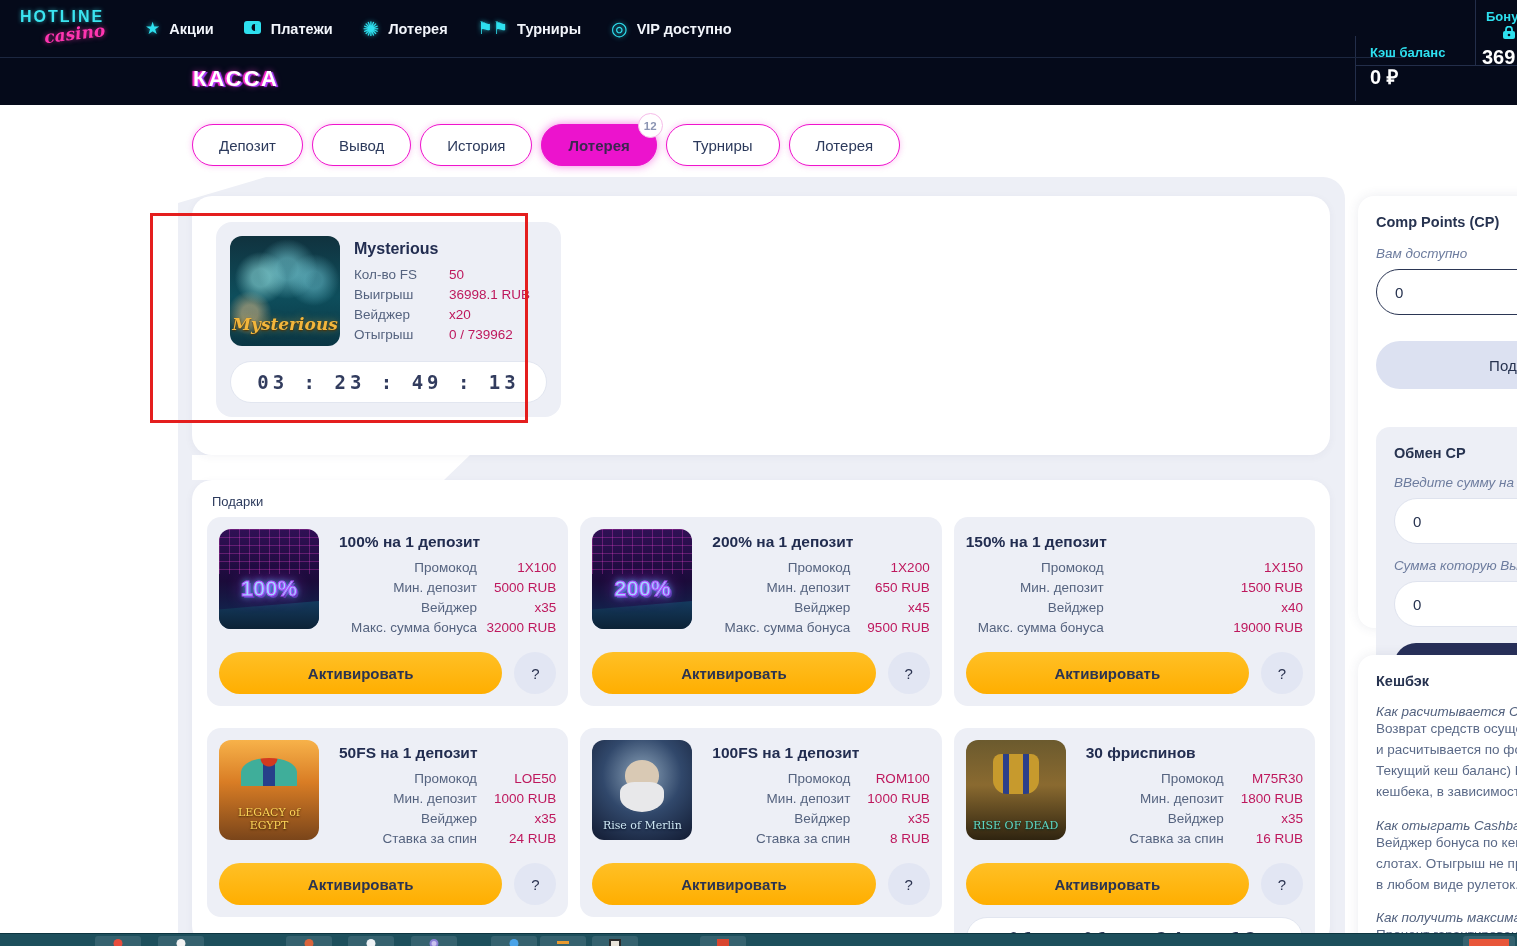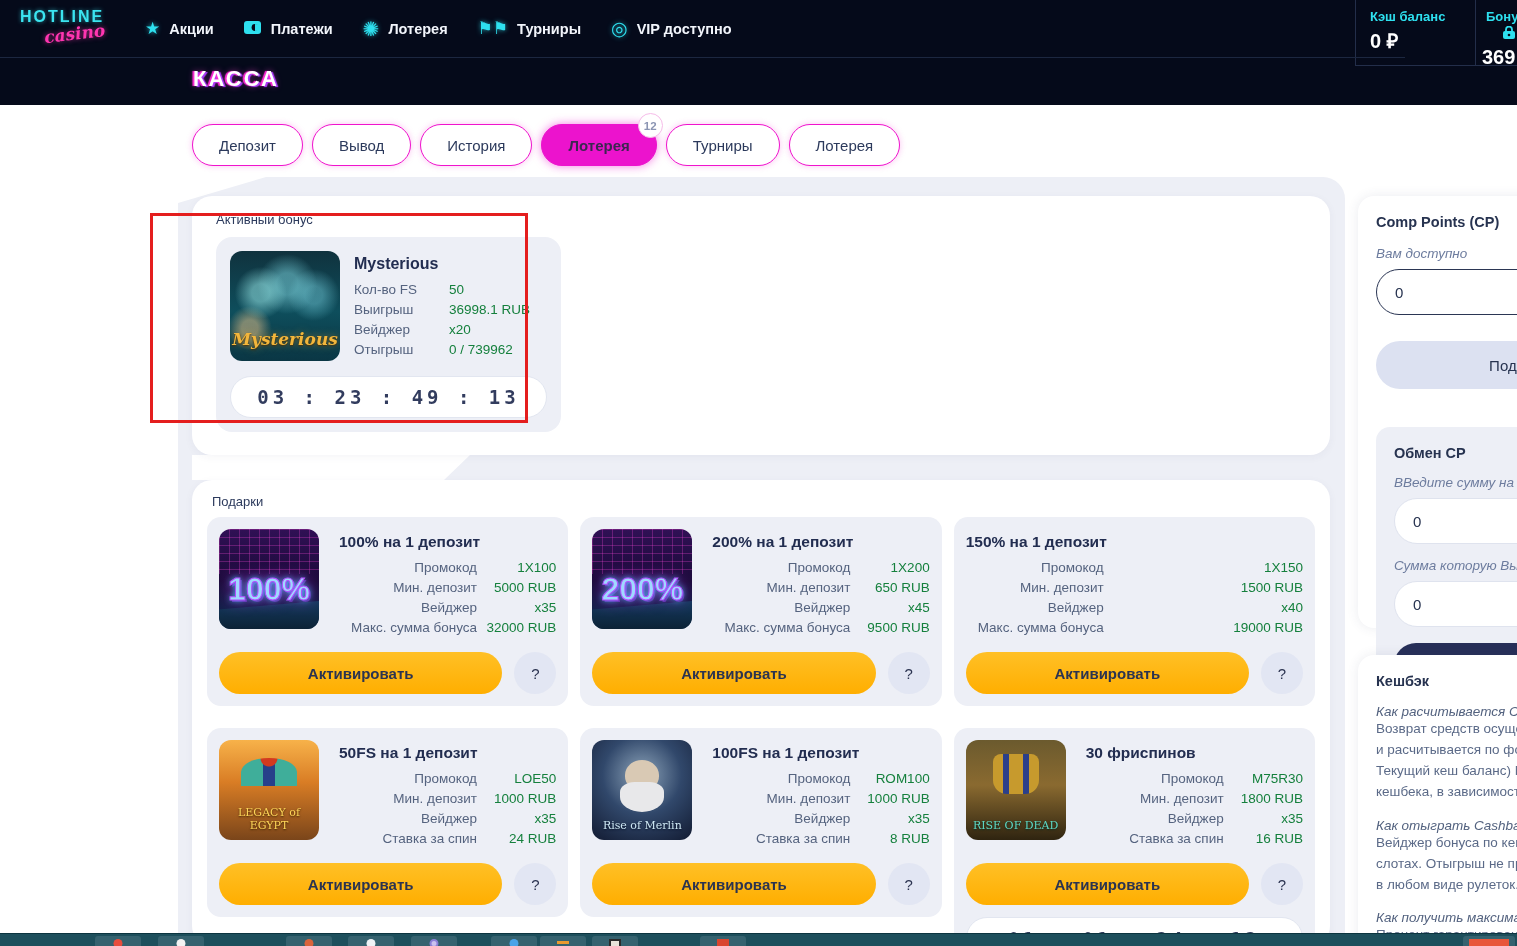--- a/index.html
+++ b/index.html
@@ -16,21 +16,21 @@
     font-size:17px; color:#ff35b0; margin:-4px 0 0 24px; transform:rotate(-7deg);
     text-shadow:0 0 5px rgba(255,53,176,.65); }
   .nav { position:absolute; top:0; left:145px; height:57px; display:flex; align-items:center; gap:30px; }
   .nav-item { display:flex; align-items:center; gap:9px; cursor:pointer; }
   .nav-ico { color:#2ee0ef; font-size:17px; line-height:1; text-shadow:0 0 5px rgba(46,224,239,.7); }
   .nav-lbl { color:#f2f5fb; font-size:14.5px; font-weight:bold; }
 
   .balances { position:absolute; top:0; left:1355px; height:66px; display:flex;
     border-bottom:1px solid #232e4a; }
   .bal-cell { height:100%; padding:9px 0 0 14px; border-left:1px solid #232e4a; overflow:hidden; }
-  .bal-cell.c1 { width:120px; }
+  .bal-cell.c1 { width:120px;margin-top:36px; }
   .bal-cell.c2 { width:120px; padding-left:10px; }
   .bal-lbl { color:#2ee0ef; font-size:13px; font-weight:bold; white-space:nowrap; }
   .bal-val { color:#fff; font-size:20px; font-weight:900; white-space:nowrap; margin-top:3px; }
   .lock { display:block; margin:1px 0 0 16px; }
 
   .kassa { position:absolute; top:66px; left:193px; font-size:22px; font-weight:900;
     letter-spacing:2px; color:#fff;
     text-shadow:-2px 0 1px #ff2bd6, 2px 1px 1px #b03bff, 0 0 6px rgba(255,60,214,.6); }
 
   
@@ -56,42 +56,42 @@
   .panel2 { top:480px; left:192px; width:1138px; height:466px; padding:14px 15px; }
   .sec-lbl { font-size:13px; color:#2c3a5c; }
 
   
   .ab-card { margin-top:10px; width:345px; background:#edeff6; border-radius:16px; padding:14px; }
   .ab-top { display:flex; gap:14px; }
   .ab-info { padding-top:4px; flex:1; }
   .ab-title { font-size:16px; font-weight:bold; color:#222d50; margin-bottom:9px; }
   .ab-row { display:grid; grid-template-columns:95px auto; margin-bottom:5px; }
   .row-lbl { font-size:13.5px; color:#55637f; }
-  .row-val { font-size:13.5px; color:#15803d; }
+  .row-val { font-size:13.5px; color:#be185d; }
   .timer-pill { margin-top:14px; height:42px; background:#fff; border:1px solid #e2e6f0;
     border-radius:24px; display:flex; align-items:center; justify-content:center; }
   .timer-txt { font-family:"DejaVu Sans Mono", monospace; font-weight:bold; font-size:19px;
     letter-spacing:4px; color:#323c5e; white-space:nowrap; }
 
   .red-annot { position:absolute; top:213px; left:150px; width:378px; height:210px;
     border:3px solid #e41e1e; z-index:30; pointer-events:none; }
 
   
   .thumb { border-radius:12px; overflow:hidden; position:relative; flex:0 0 auto;
     display:flex; align-items:center; justify-content:center; }
   .t100 { width:100px; height:100px; }
   .t110 { width:110px; height:110px; }
   .synth { background:linear-gradient(180deg,#301055 0%,#1b0b3a 52%,#0d2f55 100%); }
   .synth::before { content:""; position:absolute; inset:0 0 55% 0;
     background:repeating-linear-gradient(rgba(255,70,220,.28) 0 1px, transparent 1px 8px),
                repeating-linear-gradient(90deg, rgba(255,70,220,.28) 0 1px, transparent 1px 10px); }
   .synth::after { content:""; position:absolute; inset:72% 0 0 0;
     background:linear-gradient(180deg,#143a5e,#0c2236);
     clip-path:polygon(0 30%,100% 0,100% 100%,0 100%); }
-  .neon { position:relative; z-index:2; font-weight:900; font-size:32px; color:#9fd9ff;
+  .neon { position:relative; z-index:2; font-weight:900; font-size:22px; color:#9fd9ff;
     -webkit-text-stroke:1px #b44cff;
     text-shadow:0 0 6px #3dd4ff, 0 0 16px #c43cff, 2px 2px 0 #5a1f9a;margin-top:20px; }
   .myst { background:linear-gradient(180deg,#10323e 0%,#0e4e5c 55%,#0a3644 100%); }
   .myst::before { content:""; position:absolute; inset:0;
     background:radial-gradient(circle at 28% 38%, rgba(150,230,230,.55) 0 9px, transparent 26px),
       radial-gradient(circle at 52% 30%, rgba(130,220,230,.5) 0 11px, transparent 30px),
       radial-gradient(circle at 76% 40%, rgba(120,210,225,.45) 0 9px, transparent 26px),
       radial-gradient(circle at 18% 70%, rgba(240,200,140,.5) 0 8px, transparent 22px); }
   .myst-lbl { position:absolute; bottom:12px; width:100%; text-align:center; z-index:2;
     font-family:"DejaVu Serif", serif; font-style:italic; font-weight:bold; font-size:17px;
@@ -241,21 +241,20 @@
   </div>
   <div class="tab">
       <span>Турниры</span>
     </div>
   <div class="tab">
       <span>Лотерея</span>
     </div>
 </div>
 
 <div class="panel panel1">
-  <div class="sec-lbl">Активный бонус</div>
   <div class="ab-card">
     <div class="ab-top">
       <div class="thumb t110 myst">
         <div class="myst-lbl">Mysterious</div>
       </div>
       <div class="ab-info">
         <div class="ab-title">Mysterious</div>
         <div class="ab-row">
             <span class="row-lbl">Кол-во FS</span>
             <span class="row-val">50</span>

